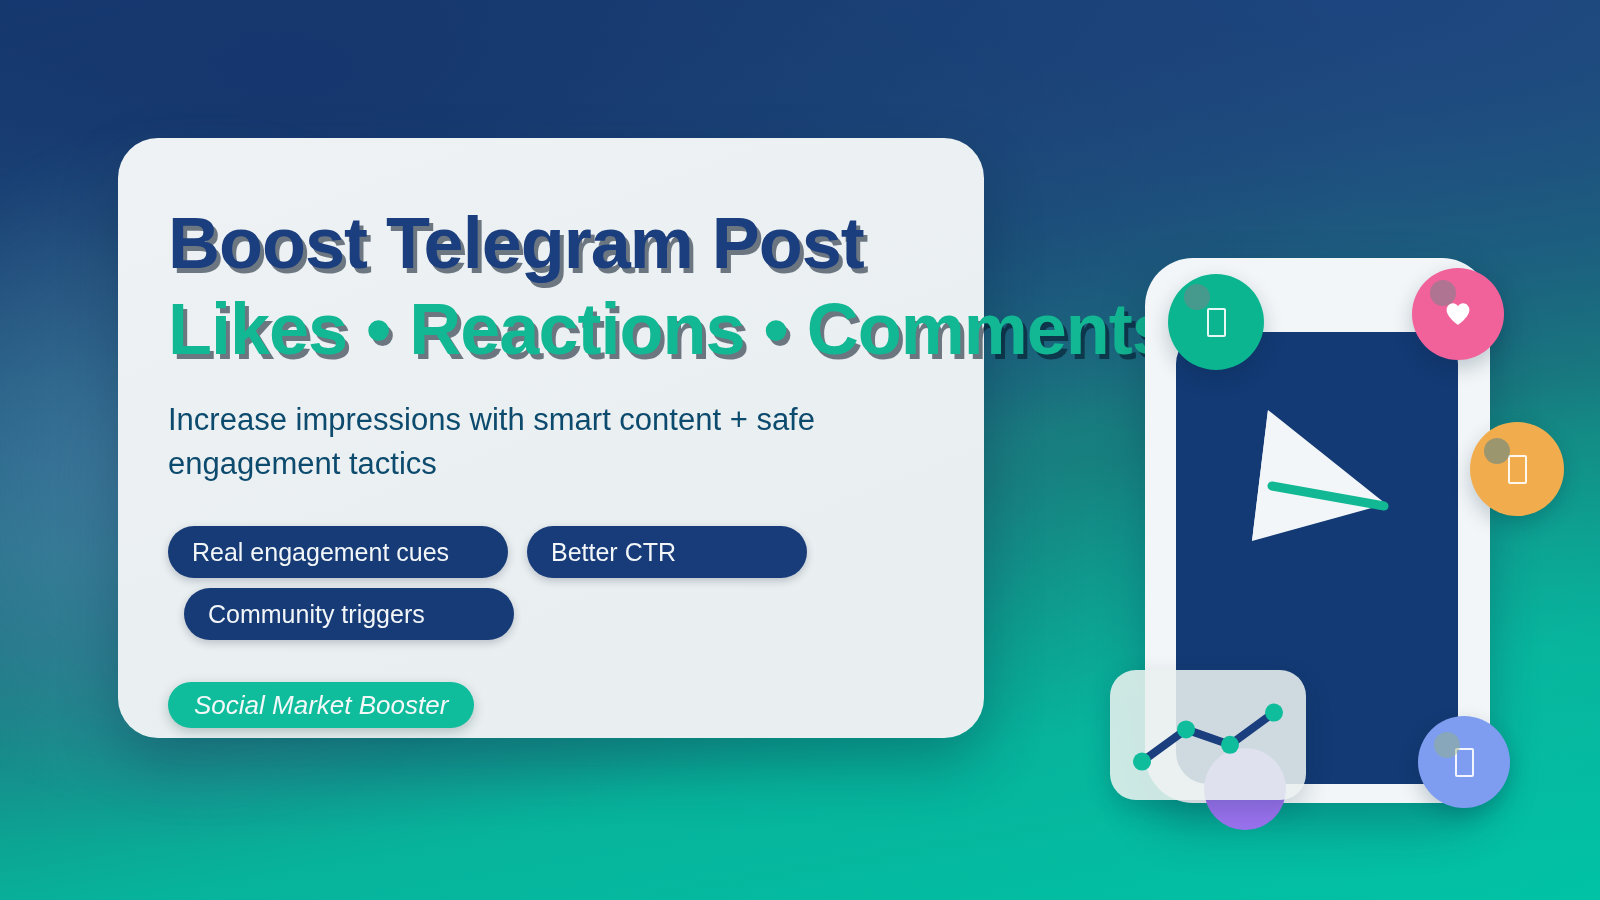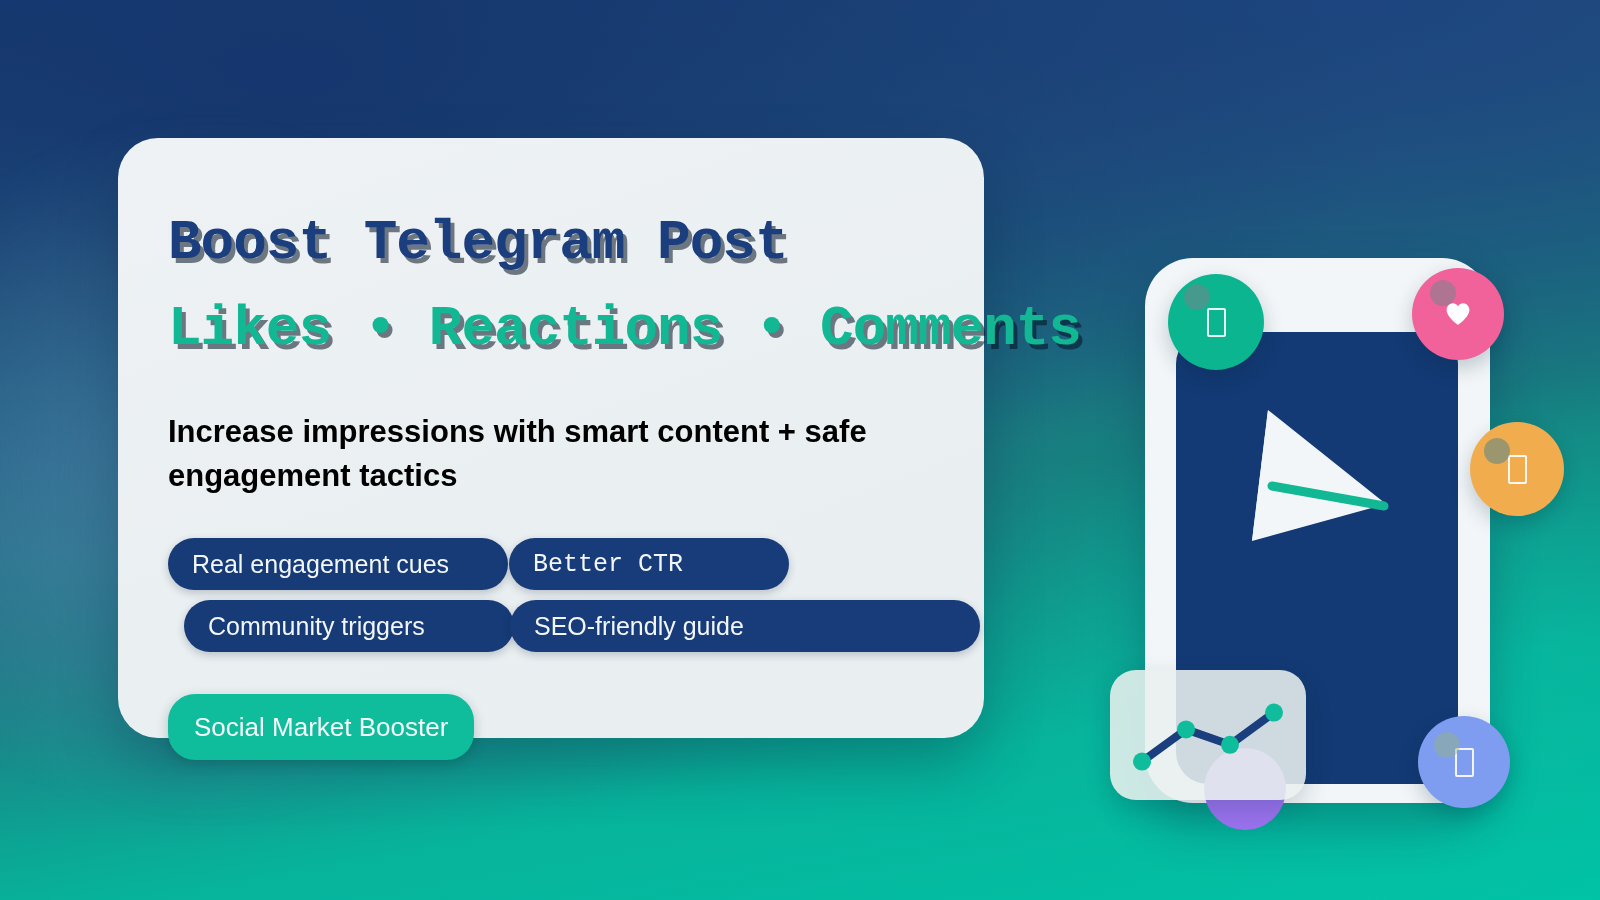--- a/index.html
+++ b/index.html
@@ -39,38 +39,38 @@
     background: linear-gradient(160deg,#eef2f4 0%,#eaeff1 55%,#e9eef0 100%);
     border-radius:40px;
     box-shadow: 0 26px 58px rgba(6,32,60,.30);
   }
   .card-inner {
     position:absolute; left:168px; top:200px;
     width:1000px;
   }
 
   .headline {
-    font-family:Liberation Mono, monospace;
+    font-family:Liberation Sans, sans-serif;
     font-weight:bold;
-    font-size:56px;
+    font-size:72px;
     line-height:86px;
     letter-spacing:-1px;
     white-space:nowrap;
     text-shadow: 4px 5px 0 rgba(3,18,34,.55);
   }
   .headline.l1 { color:#1b3e7e; }
   .headline.l2 { color:#12b893; }
 
   .subtitle {
-    margin-top:38px;
+    margin-top:26px;
     font-size:31px;
     line-height:44px;
-    color:#000000;
+    color:#0c4a6e;
     max-width:810px;
-    font-weight:bold;
+    font-weight:normal;
   }
 
   
   .pill-row { position:relative; height:52px; margin-top:0; }
   .pill {
     position:absolute; top:0;
     display:flex; align-items:center;
     height:52px;
     padding:6px 24px;
     border-radius:26px;
@@ -80,26 +80,27 @@
     background:#163b76;
     box-shadow: 0 3px 9px rgba(8,28,56,.22);
   }
   .pill.alt { background:#173c79; }
   #pill-rows { margin-top:40px; }
   #pill-rows .pill-row + .pill-row { margin-top:10px; }
 
   .badge {
     margin-top:42px;
     display:inline-flex; align-items:center;
-    height:66px; padding:0 26px;
+    height:46px; padding:0 26px;
     border-radius:27px;
     background:#0fbc9b;
     color:#f3f8f9;
     font-size:26px;
     box-shadow: 0 4px 12px rgba(8,60,50,.25);
+    font-style: italic;
   }
 
   
   .phone-wrap { position:absolute; left:1110px; top:250px; width:420px; height:560px; }
   .phone-frame {
     position:absolute; left:35px; top:8px;
     width:345px; height:545px;
     background:#f2f6f8;
     border-radius:48px;
     box-shadow: 0 22px 48px rgba(6,32,60,.28);
@@ -168,26 +169,25 @@
   <div class="headline l1">Boost Telegram Post</div>
 
   <div class="headline l2">Likes • Reactions • Comments</div>
 
   <div class="subtitle">Increase impressions with smart content + safe engagement tactics</div>
 
   <div id="pill-rows">
 
     <div class="pill-row">
       <div class="pill" style="left:0px;   min-width:340px;">Real engagement cues</div>
-      <div class="pill alt" style="left:341px; min-width:280px;font-family:Liberation Mono, monospace;">Better CTR</div>
+      <div class="pill alt" style="left:359px; min-width:280px;">Better CTR</div>
     </div>
 
     <div class="pill-row">
       <div class="pill" style="left:16px;   min-width:330px;">Community triggers</div>
-      <div class="pill alt" style="left:342px; min-width:470px;">SEO-friendly guide</div>
     </div>
 
   </div>
 
   <div class="badge">Social Market Booster</div>
 </div>
 
 <div class="phone-wrap">
 
   <div class="phone-frame"></div>

